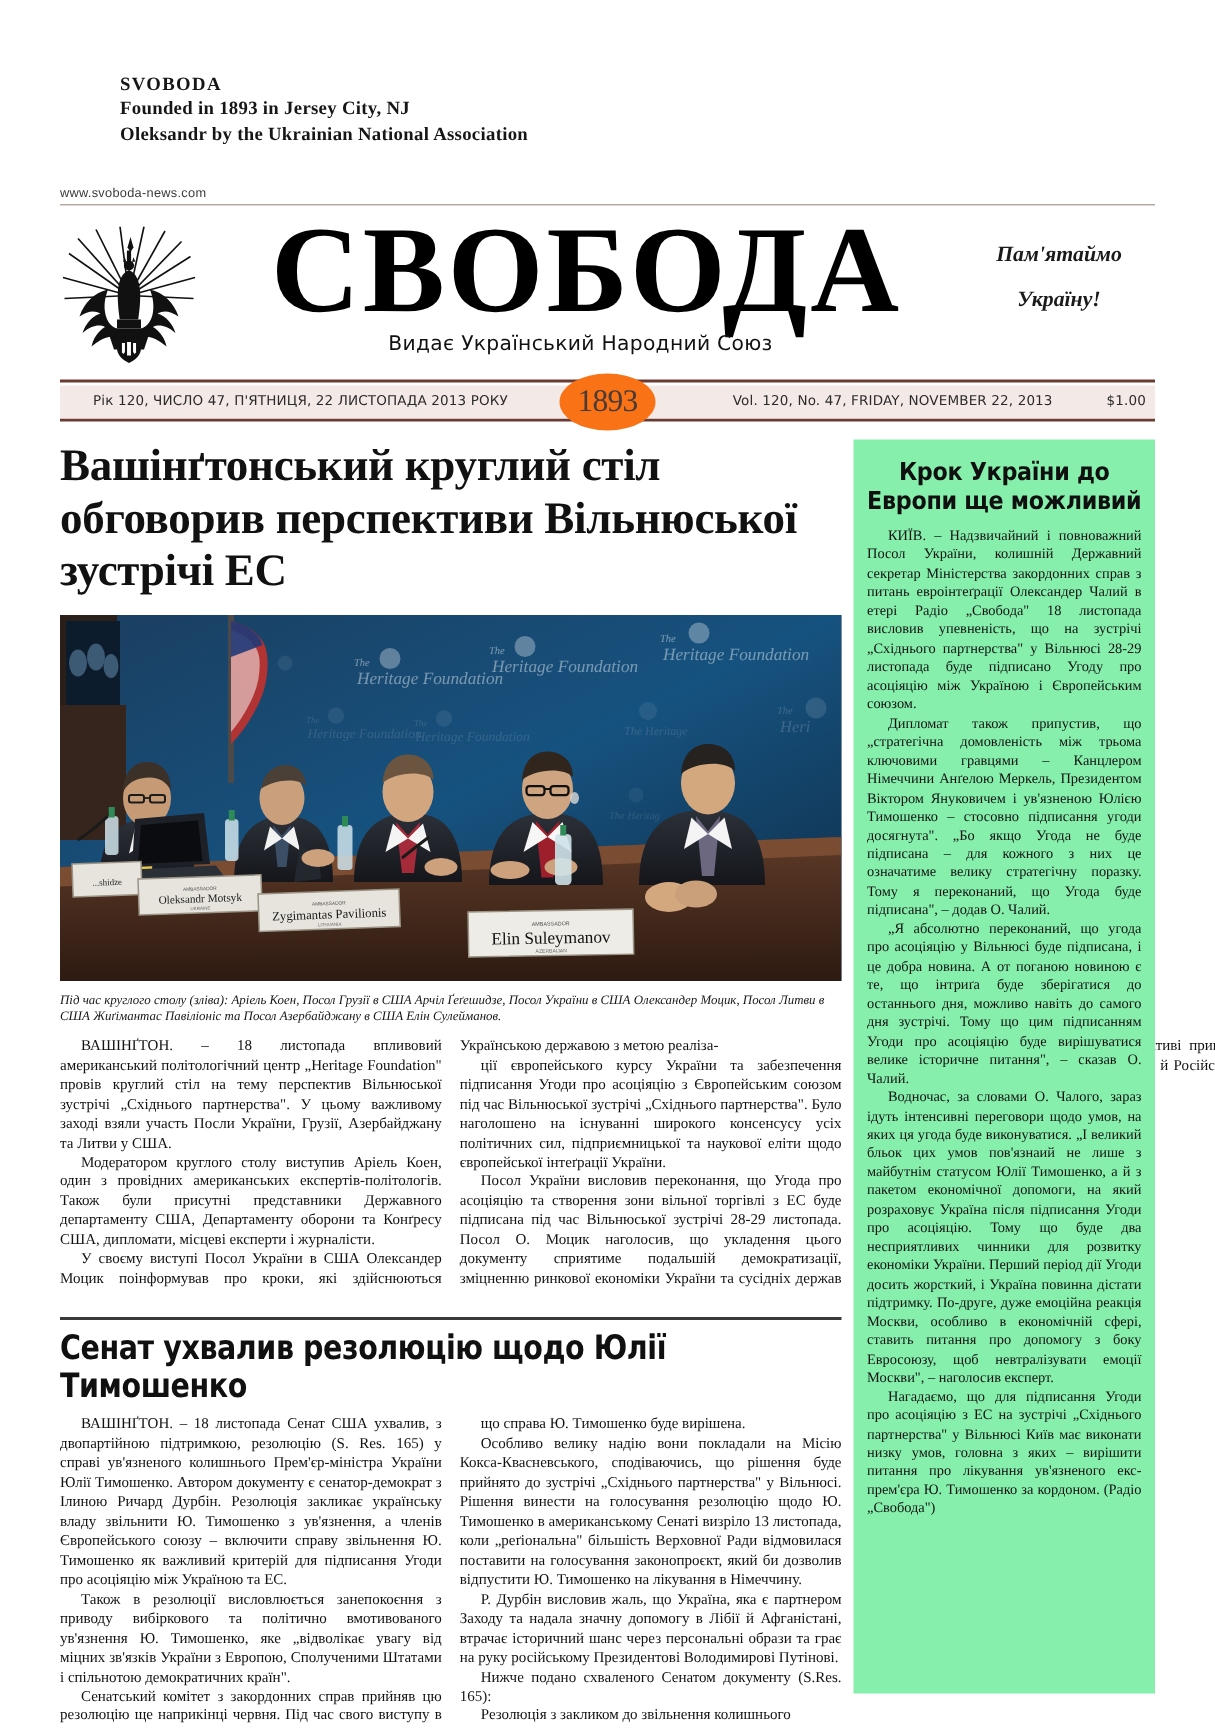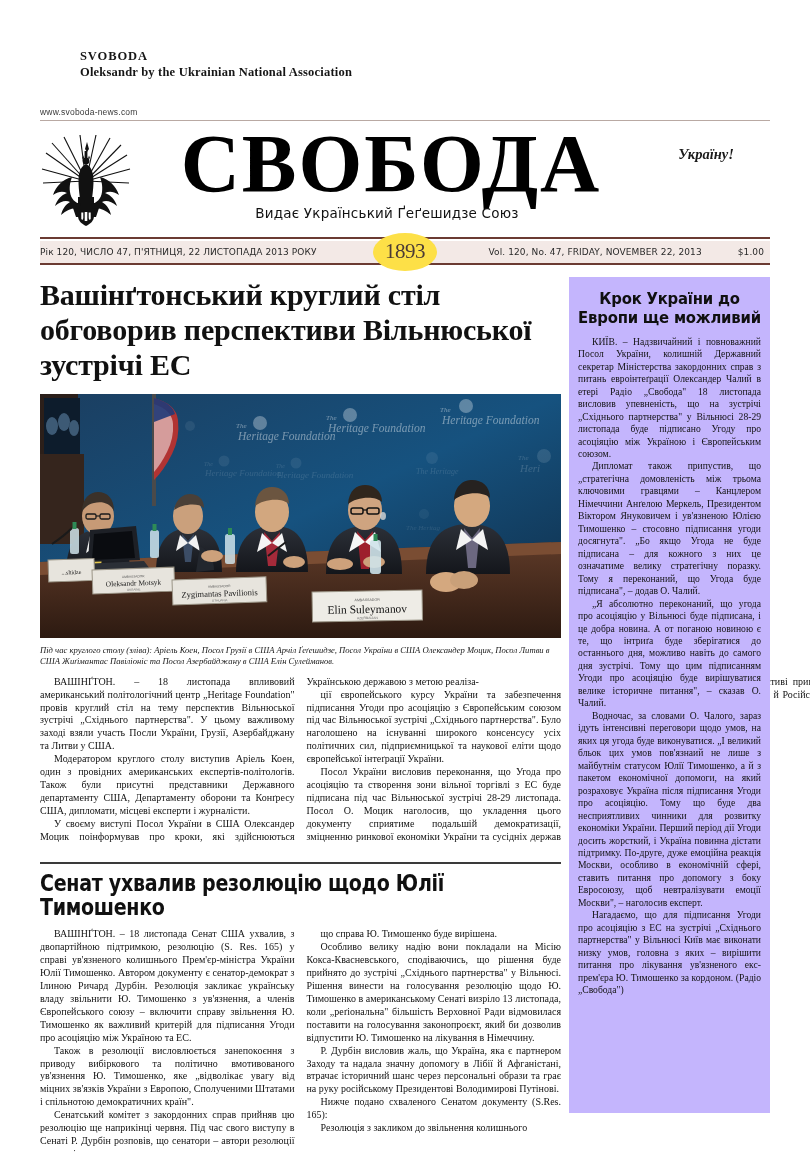--- a/index.html
+++ b/index.html
@@ -106,35 +106,35 @@
     height: 22px;
     background: #f3e9e6;
     display: flex;
     align-items: center;
     font-family: "DejaVu Sans", "Liberation Sans", sans-serif;
     font-size: 9px;
     color: #2a2a2a;
     letter-spacing: 0.1px;
     margin-top: 2px;
   }
-  .datebar .left  { padding-left: 0; }
+  .datebar .left  { padding-left: 22px; }
   .datebar .right { margin-left: auto; display: flex; align-items: center; }
   .datebar .right .vol { }
   .datebar .right .price { margin-left: 36px; padding-right: 6px; }
   .datebar-rules-top { border-top: 2px solid #6b3b33; }
   .datebar-rules-bot { border-bottom: 2px solid #6b3b33; }
 
   .year-badge {
     position: absolute;
     left: 50%;
     transform: translateX(-50%);
     top: -8px;
     width: 64px;
     height: 38px;
-    background: #fde047;
+    background: #f97316;
     border-radius: 50%;
     display: flex;
     align-items: center;
     justify-content: center;
     font-family: "Liberation Serif", "DejaVu Serif", serif;
     font-size: 21px;
     color: #4a3a36;
     letter-spacing: -0.5px;
     z-index: 3;
   }
@@ -209,21 +209,21 @@
     margin: 7px 0 0 0;
     color: #101010;
     letter-spacing: -0.3px;
     transform: scaleX(0.94);
     transform-origin: left center;
   }
   .story2-body { margin-top: 8px; height: 250px; }
 
   
   .sidebox {
-    background: #c4b5fd;
+    background: #86efac;
     padding: 8px 9px 10px 9px;
     width: 201px;
     min-height: 836px;
   }
   h3.sidehead {
     font-family: "DejaVu Sans Condensed", "DejaVu Sans", "Liberation Sans", sans-serif;
     font-weight: bold;
     font-size: 16.5px;
     line-height: 1.16;
     text-align: center;
@@ -239,20 +239,21 @@
   
   .emblem svg { display: block; }
 </style>
 </head>
 <body>
 
 <div class="page">
 
   <div class="ident">
     <div class="l1">SVOBODA</div>
+    <div>Founded in 1893 in Jersey City, NJ</div>
     <div>Oleksandr by the Ukrainian National Association</div>
   </div>
 
   <div class="weburl">www.svoboda-news.com</div>
   <div class="rule-thin"></div>
 
   <div class="masthead">
 
     <div class="statue emblem">
       <svg width="92" height="96" viewBox="0 0 92 96" aria-hidden="true">
@@ -301,24 +302,25 @@
         <g fill="#fff">
           <path d="M44.7 77 h2.6 v9 h-2.6 z"></path>
           <path d="M41.3 77.6 h2 v5.2 c0 1.2 -0.6 1.8 -1 2.2 l-1 -1 z"></path>
           <path d="M48.7 77.6 h2 v6.4 l-1 1 c-0.4 -0.4 -1 -1 -1 -2.2 z"></path>
         </g>
       </svg>
     </div>
 
     <div class="flagtitle">
       <div class="svoboda-title">СВОБОДА</div>
-      <div class="subtitle">Видає Український Ґеґешидзе Союз</div>
+      <div class="subtitle">Видає Український Народний Союз</div>
     </div>
 
     <div class="slogan">
+      <div>Пам'ятаймо</div>
       <div>Україну!</div>
     </div>
   </div>
 
   <div class="datebar-rules-top"></div>
   <div class="datebar">
     <span class="left">Рік 120, ЧИСЛО 47, П'ЯТНИЦЯ, 22 ЛИСТОПАДА 2013 РОКУ</span>
     <span class="right">
       <span class="vol">Vol. 120, No. 47, FRIDAY, NOVEMBER 22, 2013</span>
       <span class="price">$1.00</span>

